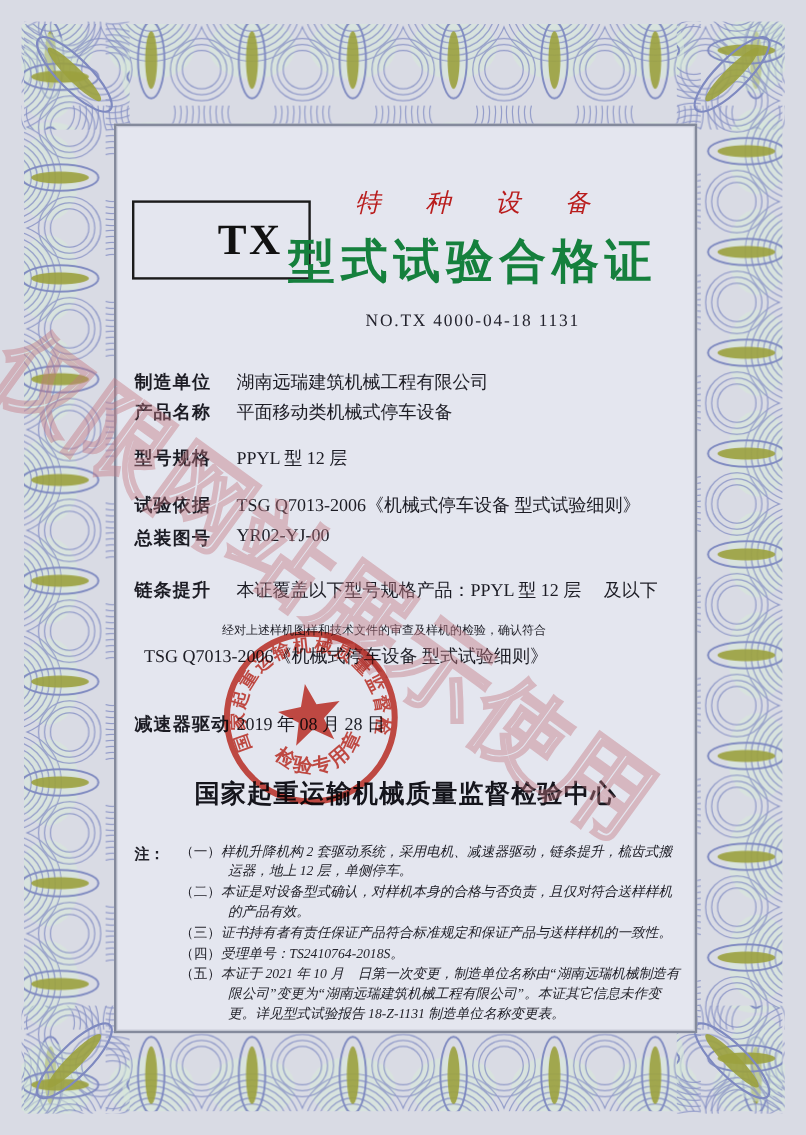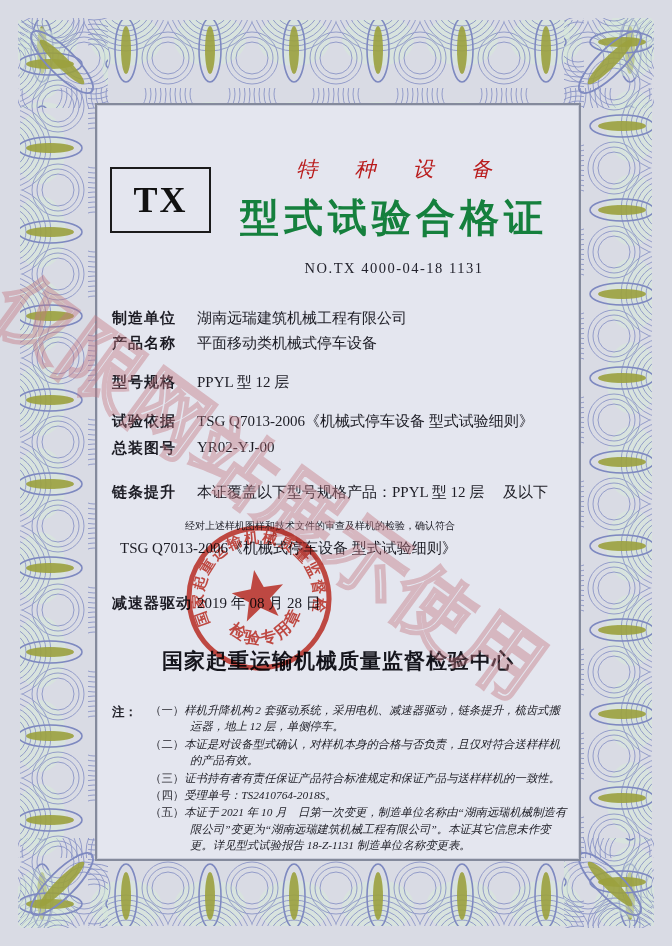--- a/index.html
+++ b/index.html
@@ -16,21 +16,21 @@
     position:absolute;left:95px;top:103px;width:482px;height:754px;
     background:#e4e6ef;
     border:2px solid #848a9c;
     box-shadow:0 0 0 1px #c9ccd9 inset;
     z-index:2;
   }
   .panel *{position:absolute;}
   .tx-box{
     left:13px;top:62px;width:97px;height:62px;
     border:2px solid #1b1b1b;background:transparent;
-    display:flex;align-items:center;justify-content:center;
+    display:flex;align-items:center;justify-content:center;padding-left:48px;
   }
   .tx-box span{position:static;font-size:36px;font-weight:bold;letter-spacing:2px;color:#111;}
   .title-area{left:118px;top:50px;width:358px;text-align:center;}
   .cert-category{position:static;display:block;font-size:21px;letter-spacing:16px;padding-left:16px;color:#b91c1c;font-style:italic;}
   .cert-title{position:static;display:block;margin-top:8px;font-size:39px;font-weight:bold;letter-spacing:5px;color:#15803d;}
   .cert-number{left:120px;top:155px;width:354px;text-align:center;font-size:14.5px;letter-spacing:1.5px;color:#23232d;}
   .row{height:22px;width:460px;}
   .row .lbl{left:15px;top:0;width:80px;font-size:15px;font-weight:600;letter-spacing:1px;}
   .row .val{left:100px;top:0;width:360px;font-size:15px;}
   .r0{top:204px;} .r1{top:229px;} .r2{top:268px;}

